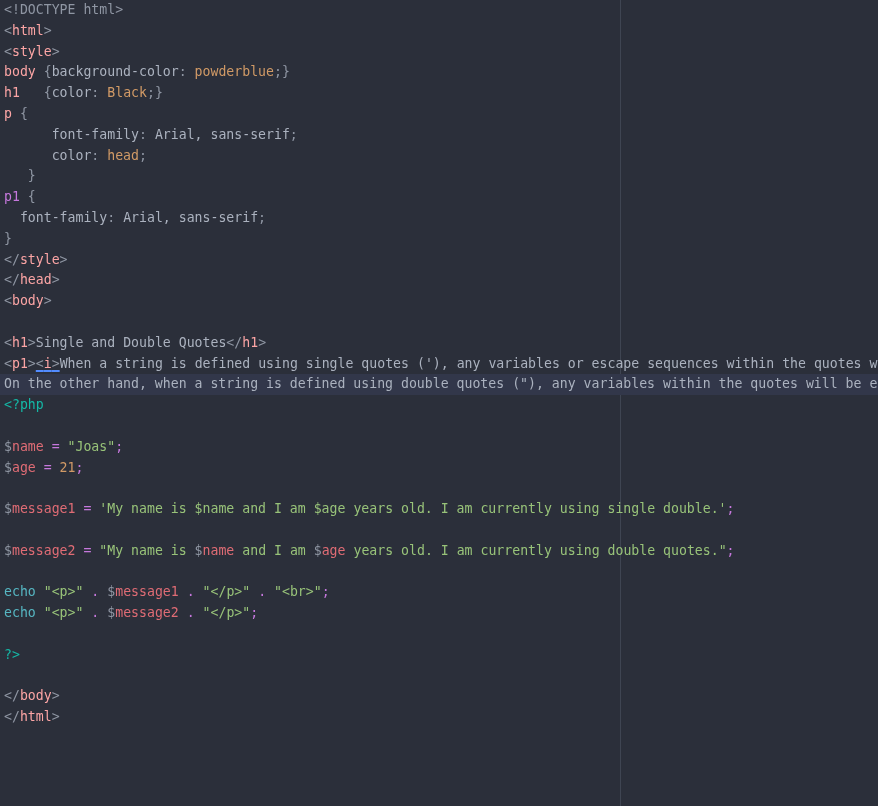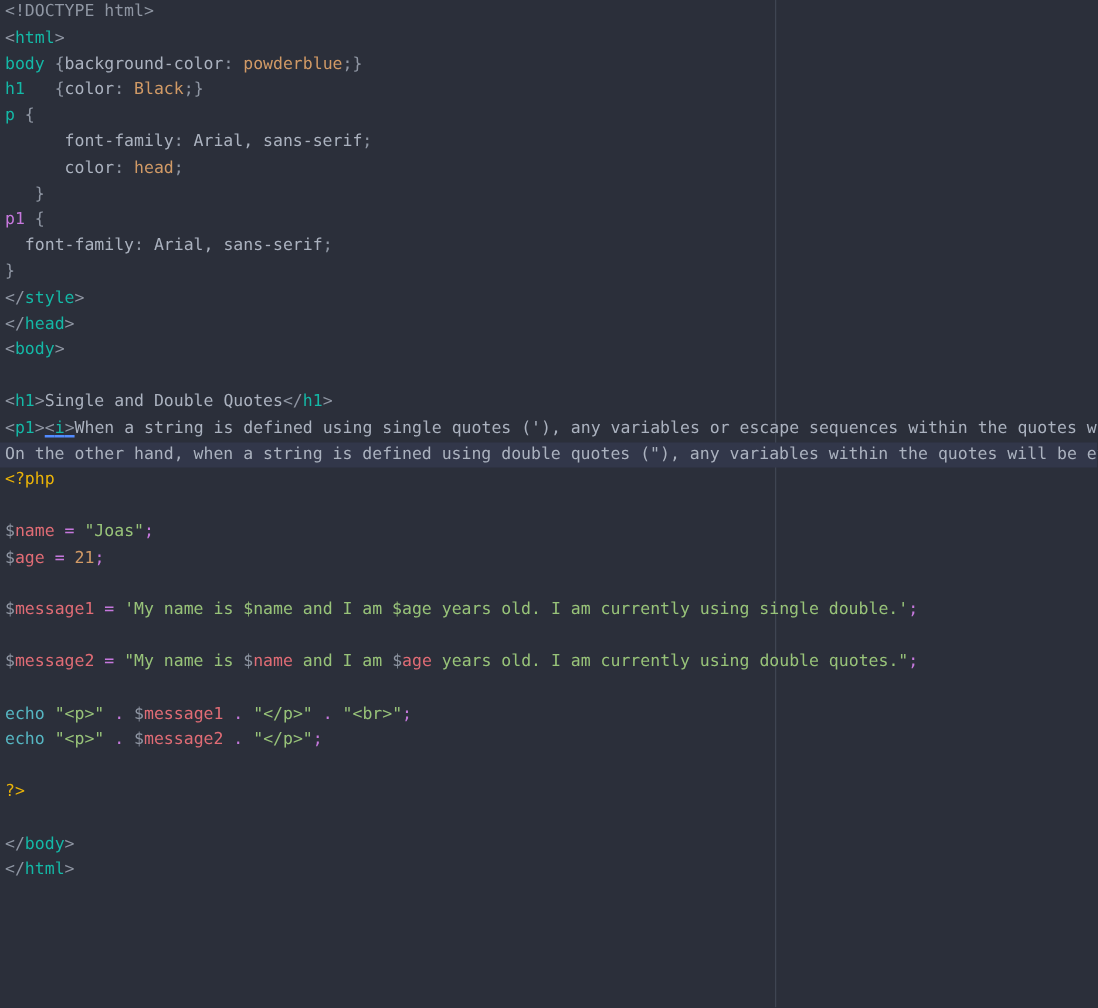--- a/index.html
+++ b/index.html
@@ -50,27 +50,27 @@
     padding-left: 4px;
     color: #abb2bf;
     letter-spacing: 0px;
   }
   .line.active {
     background: #32374a;
   }
 
   
   .punc     { color: #8f96a3; }   
-  .tag      { color: #14b8a6; text-align: center; }   
+  .tag      { color: #fca5a5; text-align: center; }   
   .tag-unk  { color: #c678dd; }   
   .prop     { color: #abb2bf; }   
   .val      { color: #d19a66; }   
   .str      { color: #98c379; }   
   .kw       { color: #56b6c2; }   
-  .php      { color: #eab308; }   
+  .php      { color: #14b8a6; }   
   .var-sig  { color: #8f96a3; }   
   .var      { color: #e06c75; }   
   .op       { color: #c678dd; }   
   .text     { color: #abb2bf; }   
   .str-var  { color: #e06c75; }   
   .str-var-sig { color: #8f96a3; }
 
   .err-underline {
     text-decoration: underline;
     text-decoration-color: #528bff;
@@ -85,20 +85,21 @@
 
   <div id="ruler"></div>
 
   <div id="code">
 
     <div class="line"><span class="punc">&lt;!DOCTYPE html&gt;</span></div>
 
     <div class="line"><span class="punc">&lt;</span><span class="tag">html</span><span class="punc">&gt;</span></div>
 
 
+    <div class="line"><span class="punc">&lt;</span><span class="tag">style</span><span class="punc">&gt;</span></div>
 
     <div class="line"><span class="tag">body</span><span class="punc"> {</span><span class="prop">background-color</span><span class="punc">: </span><span class="val">powderblue</span><span class="punc">;</span><span class="punc">}</span></div>
 
     <div class="line"><span class="tag">h1</span><span class="punc">   {</span><span class="prop">color</span><span class="punc">: </span><span class="val">Black</span><span class="punc">;</span><span class="punc">}</span></div>
 
     <div class="line"><span class="tag">p</span><span class="punc"> {</span></div>
 
     <div class="line"><span class="punc">      </span><span class="prop">font-family</span><span class="punc">: </span><span class="prop">Arial, sans-serif</span><span class="punc">;</span></div>
 
     <div class="line"><span class="punc">      </span><span class="prop">color</span><span class="punc">: </span><span class="val">head</span><span class="punc">;</span></div>

